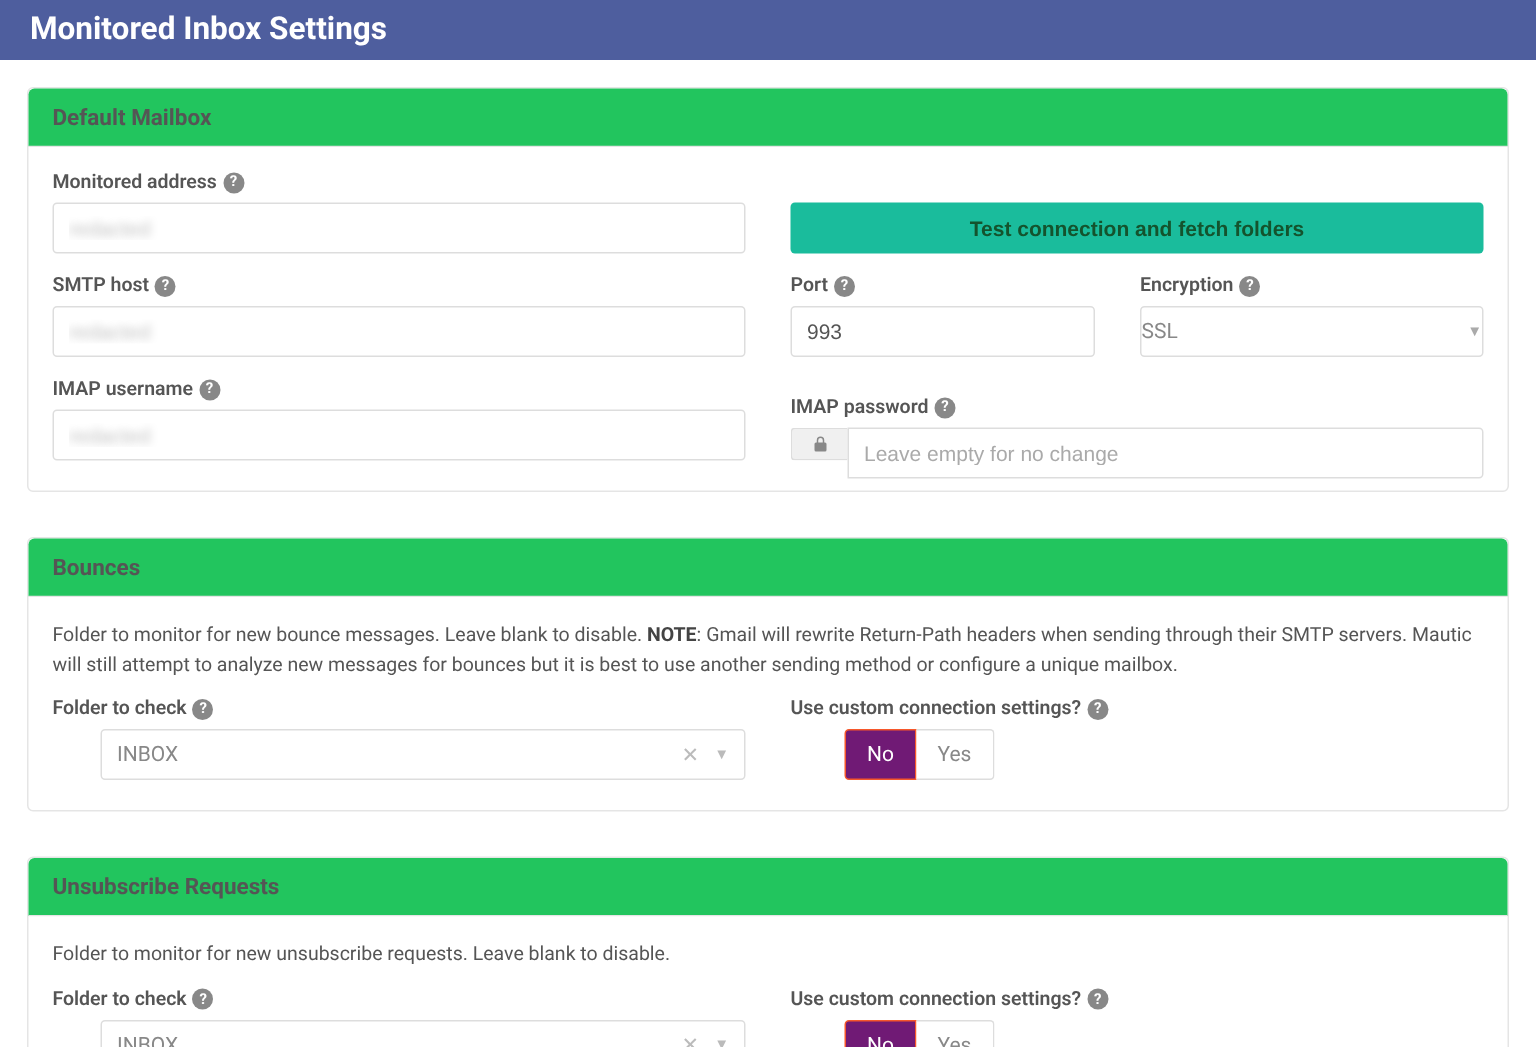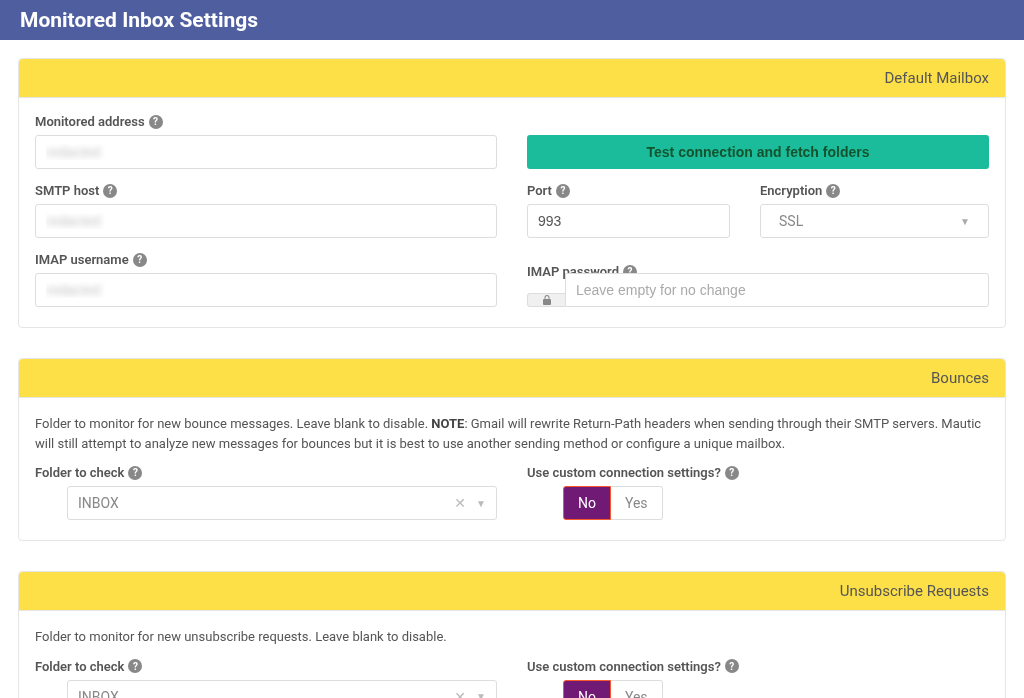--- a/index.html
+++ b/index.html
@@ -19,28 +19,27 @@
   .container {
     padding: 18px 18px 30px 18px;
   }
   .panel {
     border: 1px solid #e5e5e5;
     border-radius: 4px;
     margin-bottom: 30px;
     background: #fff;
   }
   .panel-header {
-    background: #fde047;
+    background: #22c55e;
     padding: 10px 16px;
-    font-weight: 400;
+    font-weight: 700;
     font-size: 15px;
     color: #555;
     border-bottom: 1px solid #e5e5e5;
     border-radius: 4px 4px 0 0;
-    text-align: right;
   }
   .panel-body {
     padding: 16px 16px 6px 16px;
   }
   .form-row {
     display: flex;
     gap: 30px;
     margin-bottom: 14px;
     align-items: flex-end;
   }
@@ -76,21 +75,21 @@
     padding: 7px 10px;
     font-size: 14px;
     color: #555;
     background: #fff;
     height: 34px;
   }
   .input.blur { color: transparent; text-shadow: 0 0 6px rgba(0,0,0,0.25); }
   .select {
     border: 1px solid #ddd;
     border-radius: 3px;
-    padding: 7px 18px;
+    padding: 7px 0;
     font-size: 14px;
     color: #888;
     background: #fff;
     height: 34px;
     display: flex;
     align-items: center;
     justify-content: space-between;
     cursor: pointer;
   }
   .select .chevron {
@@ -104,21 +103,20 @@
     border: none;
     border-radius: 3px;
     padding: 8px 16px;
     font-size: 14px;
     cursor: pointer;
     height: 34px;
   }
   .input-group {
     display: flex;
     height: 22px;
-    align-items: flex-end;
   }
   .input-addon {
     background: #f0f0f0;
     border: 1px solid #ddd;
     border-right: none;
     border-radius: 3px 0 0 3px;
     width: 38px;
     display: flex;
     align-items: center;
     justify-content: center;

